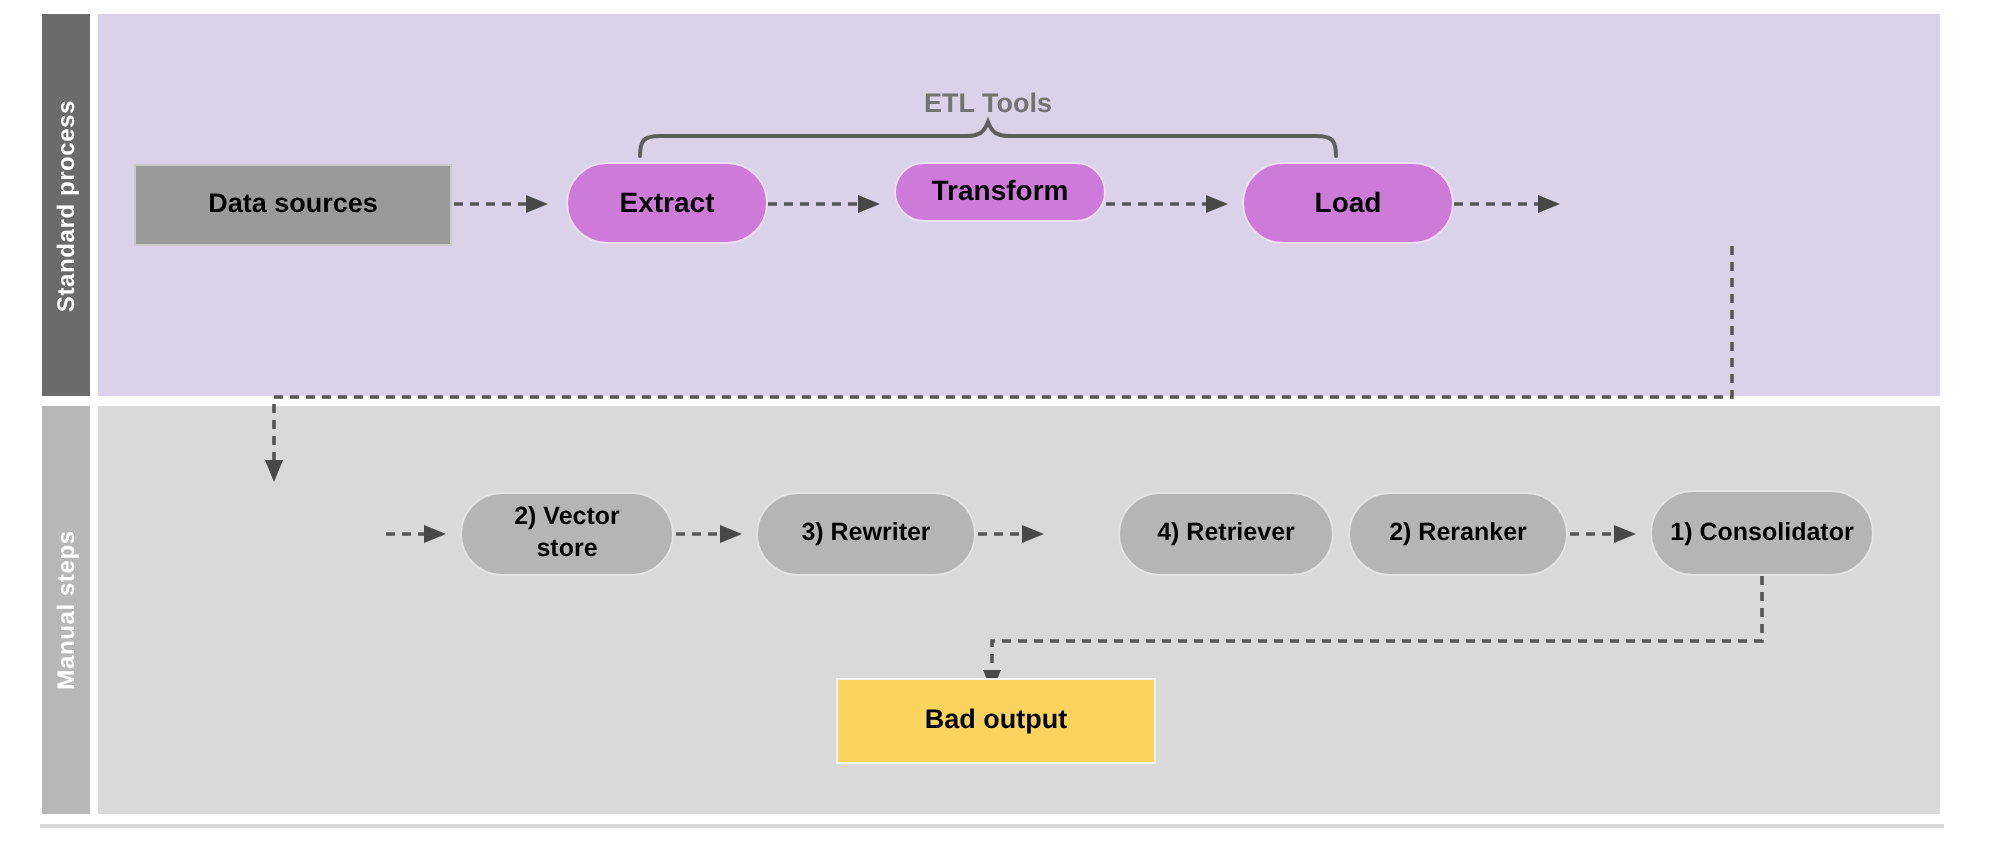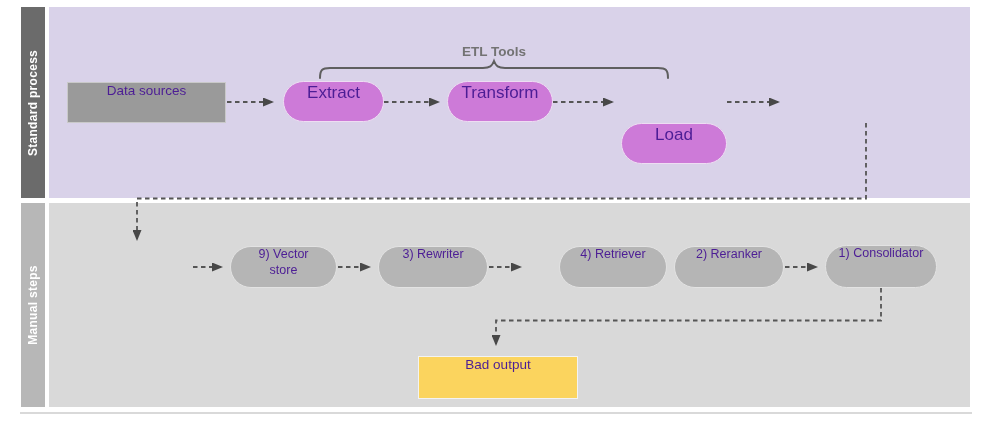--- a/index.html
+++ b/index.html
@@ -15,23 +15,23 @@
   .lane-body.standard{top:7px;height:191px;background:#d9d2e9;}
   .lane-body.manual{top:203px;height:204px;background:#d9d9d9;}
 
   
   svg.overlay{position:absolute;left:0;top:0;z-index:1;pointer-events:none;}
   .connector{stroke:#555555;stroke-width:1.8;fill:none;stroke-dasharray:4.5 3.5;}
   .brace{stroke:#5f5f5f;stroke-width:2;fill:none;stroke-linecap:round;}
   .arrowhead{fill:#484848;}
 
   
-  .node{position:absolute;display:flex;align-items:flex-start;justify-content:center;color:#4c1d95;font-weight:normal;text-align:center;z-index:2;box-sizing:border-box;line-height:1.25;}
+  .node{position:absolute;display:flex;align-items:center;justify-content:center;color:#000000;font-weight:bold;text-align:center;z-index:2;box-sizing:border-box;line-height:1.25;}
   .box{background:#9a9a9a;border:1px solid #c9c9c9;font-size:13.5px;}
-  .pill-pink{background:#cd7ad8;border:1.5px solid #eeddf3;border-radius:21px;font-size:17px;}
+  .pill-pink{background:#cd7ad8;border:1.5px solid #eeddf3;border-radius:21px;font-size:14px;}
   .pill-gray{background:#b5b5b5;border:1.5px solid #e3e3e3;border-radius:22px;font-size:12.5px;}
   .yellow{background:#fbd45e;border:1.5px solid #f3f3f3;font-size:13.5px;}
   .wrap-narrow{display:inline-block;max-width:74px;}
   .wrap-mid{display:inline-block;max-width:94px;}
 
   .etl-label{position:absolute;left:449px;top:44px;width:90px;text-align:center;font-size:13.5px;font-weight:bold;color:#575757;z-index:2;}
   .separator{position:absolute;left:20px;top:412px;width:952px;height:2px;background:#d9d9d9;z-index:0;}
 </style>
 </head>
 <body>
@@ -73,41 +73,41 @@
       <path class="connector" marker-end="url(#arr)" d="M881,288 L881,320.5 L496,320.5 L496,344"></path>
     </g>
   </svg>
 
   <div class="node box" style="left: 67px; top: 82px; width: 159px; height: 41px; background: rgb(154, 154, 154);">
     <span>Data sources</span>
   </div>
   <div class="node pill-pink" style="left: 283px; top: 81px; width: 101px; height: 41px; background: rgb(205, 122, 216);">
     <span>Extract</span>
   </div>
-  <div class="node pill-pink" style="left: 447px; top: 81px; width: 106px; height: 41px; background: rgb(205, 122, 216);">
+  <div class="node pill-pink" style="left: 447px; top: 81px; width: 106px; height: 30px; background: rgb(205, 122, 216);">
     <span>Transform</span>
   </div>
-  <div class="node pill-pink" style="left: 621px; top: 81px; width: 106px; height: 41px; background: rgb(205, 122, 216); margin-top: 42px;">
+  <div class="node pill-pink" style="left: 621px; top: 81px; width: 106px; height: 41px; background: rgb(205, 122, 216);">
     <span>Load</span>
   </div>
 
   <div class="node pill-gray" style="left: 230px; top: 246px; width: 107px; height: 42px; background: rgb(181, 181, 181);">
-    <span class="wrap-narrow">9) Vector store</span>
+    <span class="wrap-narrow">2) Vector store</span>
   </div>
   <div class="node pill-gray" style="left: 378px; top: 246px; width: 110px; height: 42px; background: rgb(181, 181, 181);">
     <span>3) Rewriter</span>
   </div>
   <div class="node pill-gray" style="left: 559px; top: 246px; width: 108px; height: 42px; background: rgb(181, 181, 181);">
     <span>4) Retriever</span>
   </div>
   <div class="node pill-gray" style="left: 674px; top: 246px; width: 110px; height: 42px; background: rgb(181, 181, 181);">
     <span>2) Reranker</span>
   </div>
   <div class="node pill-gray" style="left: 825px; top: 245px; width: 112px; height: 43px; background: rgb(181, 181, 181);">
     <span class="wrap-mid">1) Consolidator</span>
   </div>
 
-  <div class="node yellow" style="left: 418px; top: 356px; width: 160px; height: 43px; background: rgb(251, 212, 94);">
+  <div class="node yellow" style="left: 418px; top: 339px; width: 160px; height: 43px; background: rgb(251, 212, 94);">
     <span>Bad output</span>
   </div>
 
   <div class="separator"></div>
 </div>
 
 </body></html>

